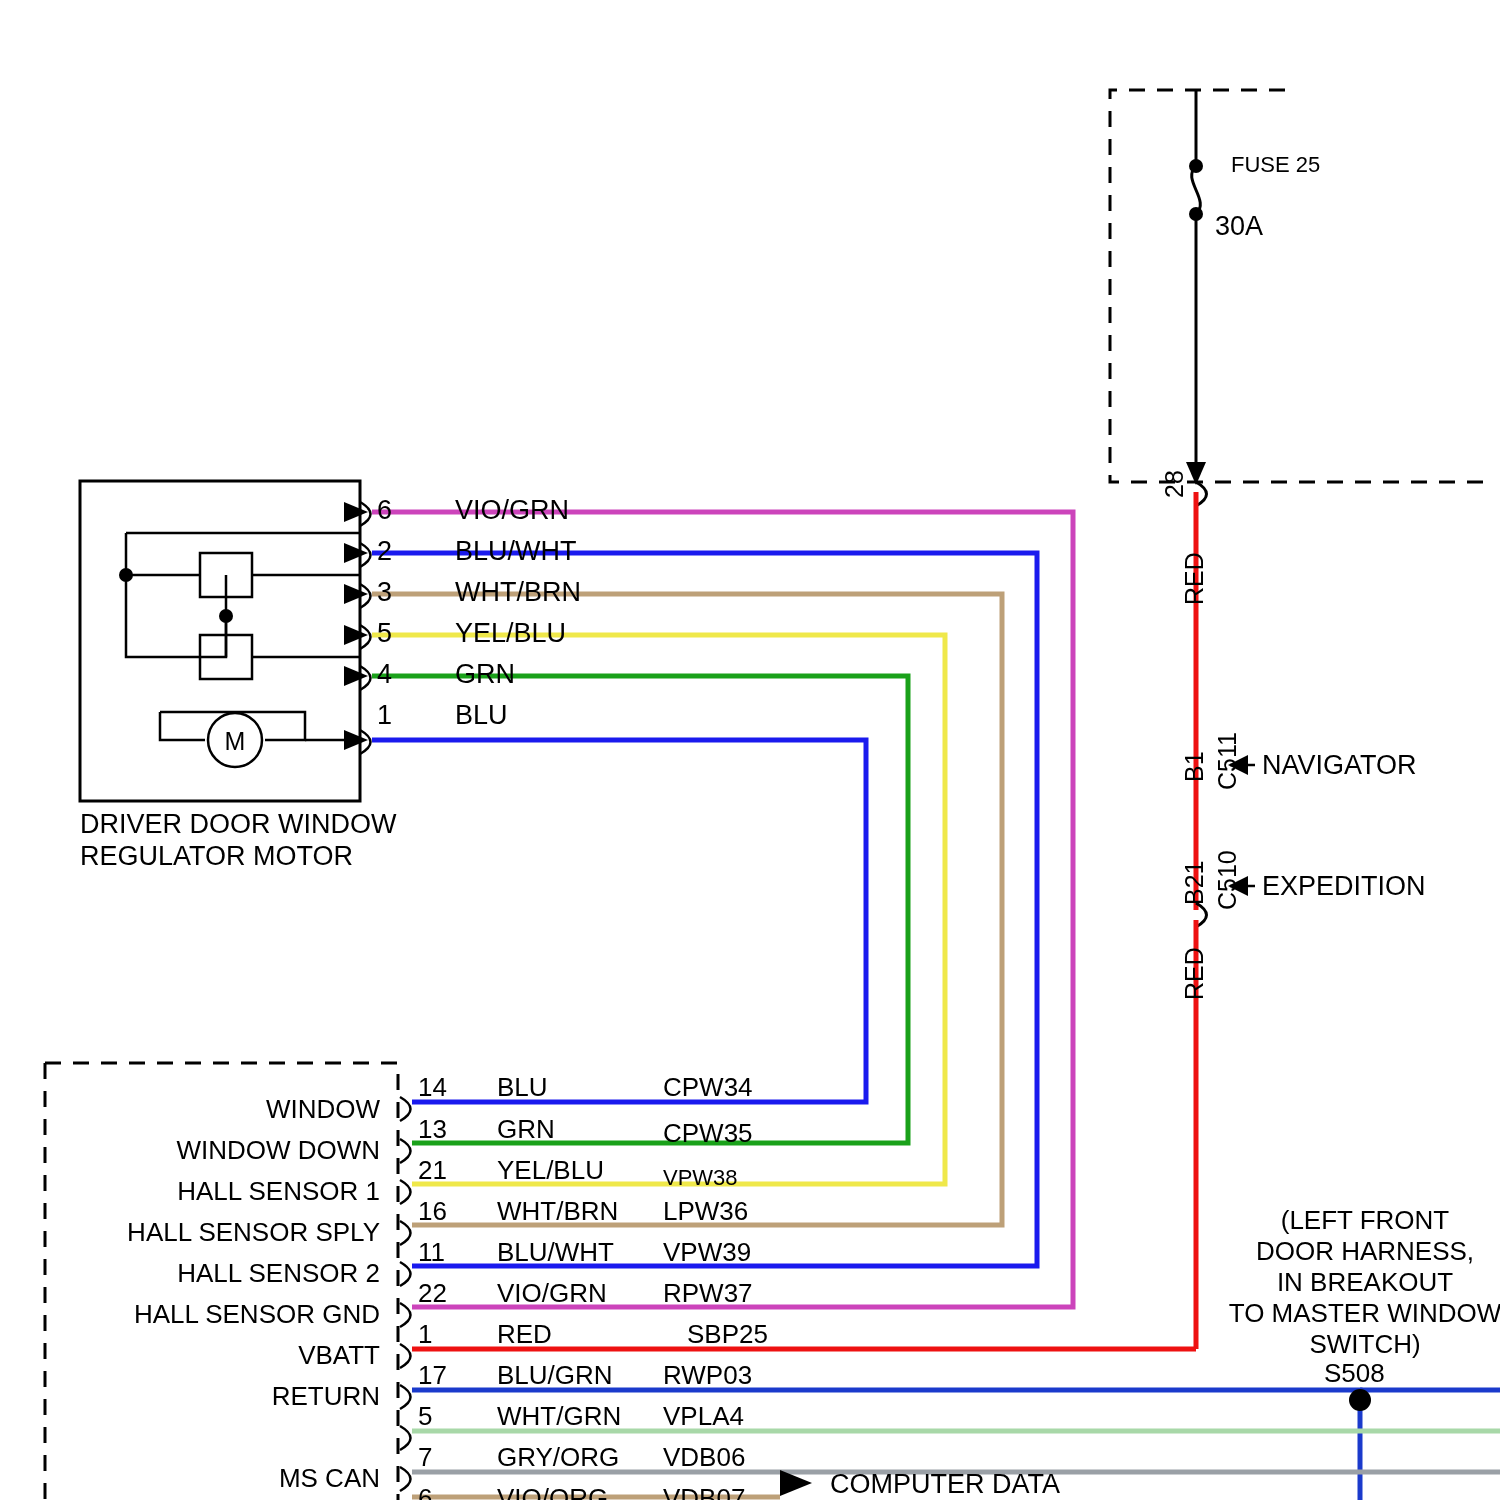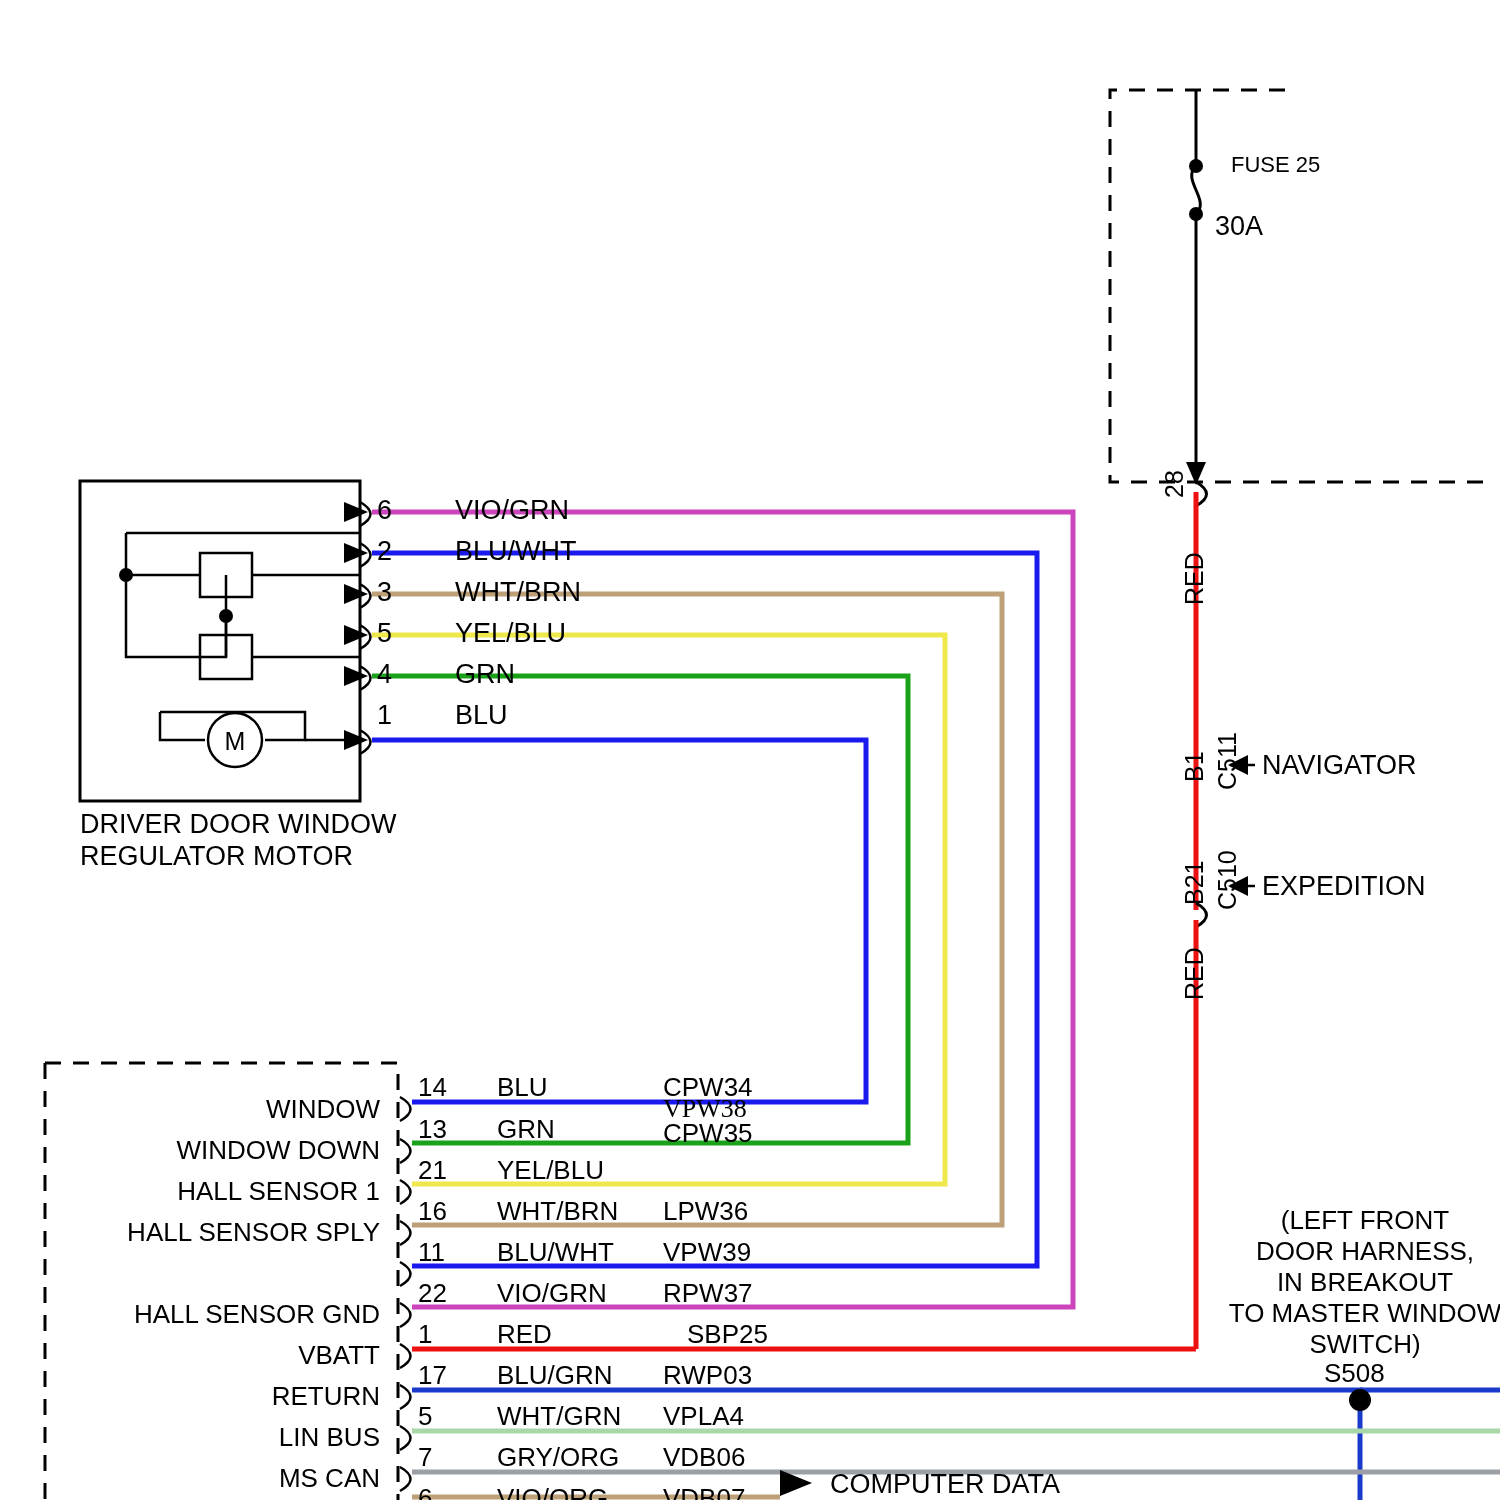--- a/index.html
+++ b/index.html
@@ -189,24 +189,24 @@
   <div style="position:absolute;left:455px;top:618px;font-size:27px;">YEL/BLU</div>
   <div style="position:absolute;left:377px;top:659px;font-size:27px;">4</div>
   <div style="position:absolute;left:455px;top:659px;font-size:27px;">GRN</div>
   <div style="position:absolute;left:377px;top:700px;font-size:27px;">1</div>
   <div style="position:absolute;left:455px;top:700px;font-size:27px;">BLU</div>
 
   <div style="position:absolute;left:60px;top:1094px;width:320px;text-align:right;font-size:26px;">WINDOW</div>
   <div style="position:absolute;left:60px;top:1135px;width:320px;text-align:right;font-size:26px;">WINDOW DOWN</div>
   <div style="position:absolute;left:60px;top:1176px;width:320px;text-align:right;font-size:26px;">HALL SENSOR 1</div>
   <div style="position:absolute;left:40px;top:1217px;width:340px;text-align:right;font-size:26px;">HALL SENSOR SPLY</div>
+  <div style="position:absolute;left:60px;top:1258px;width:320px;text-align:right;font-size:26px;">HALL SENSOR 2</div>
   <div style="position:absolute;left:40px;top:1299px;width:340px;text-align:right;font-size:26px;">HALL SENSOR GND</div>
   <div style="position:absolute;left:60px;top:1340px;width:320px;text-align:right;font-size:26px;">VBATT</div>
   <div style="position:absolute;left:60px;top:1381px;width:320px;text-align:right;font-size:26px;">RETURN</div>
-  <div style="position:absolute;left:60px;top:1422px;width:320px;text-align:right;font-size:26px;">LIN BUS</div>
   <div style="position:absolute;left:60px;top:1463px;width:320px;text-align:right;font-size:26px;">MS CAN</div>
 
   <div style="position:absolute;left:418px;top:1072px;font-size:26px;">14</div>
   <div style="position:absolute;left:418px;top:1114px;font-size:26px;">13</div>
   <div style="position:absolute;left:418px;top:1155px;font-size:26px;">21</div>
   <div style="position:absolute;left:418px;top:1196px;font-size:26px;">16</div>
   <div style="position:absolute;left:418px;top:1237px;font-size:26px;">11</div>
   <div style="position:absolute;left:418px;top:1278px;font-size:26px;">22</div>
   <div style="position:absolute;left:418px;top:1319px;font-size:26px;">1</div>
   <div style="position:absolute;left:418px;top:1360px;font-size:26px;">17</div>
@@ -221,21 +221,21 @@
   <div style="position:absolute;left:497px;top:1237px;font-size:26px;">BLU/WHT</div>
   <div style="position:absolute;left:497px;top:1278px;font-size:26px;">VIO/GRN</div>
   <div style="position:absolute;left:497px;top:1319px;font-size:26px;">RED</div>
   <div style="position:absolute;left:497px;top:1360px;font-size:26px;">BLU/GRN</div>
   <div style="position:absolute;left:497px;top:1401px;font-size:26px;">WHT/GRN</div>
   <div style="position:absolute;left:497px;top:1442px;font-size:26px;">GRY/ORG</div>
   <div style="position:absolute;left:497px;top:1483px;font-size:26px;">VIO/ORG</div>
 
   <div style="position:absolute;left:663px;top:1072px;font-size:26px;">CPW34</div>
   <div style="position:absolute;left:663px;top:1118px;font-size:26px;">CPW35</div>
-  <div style="position:absolute;left:663px;top:1094px;font-size:26px;font-family:Liberation Serif, serif;">VPW38</div>
+  <div style="position:absolute;left:663px;top:1165px;font-size:22px;">VPW38</div>
   <div style="position:absolute;left:663px;top:1196px;font-size:26px;">LPW36</div>
   <div style="position:absolute;left:663px;top:1237px;font-size:26px;">VPW39</div>
   <div style="position:absolute;left:663px;top:1278px;font-size:26px;">RPW37</div>
   <div style="position:absolute;left:663px;top:1319px;font-size:26px;margin-left:24px;">SBP25</div>
   <div style="position:absolute;left:663px;top:1360px;font-size:26px;">RWP03</div>
   <div style="position:absolute;left:663px;top:1401px;font-size:26px;">VPLA4</div>
   <div style="position:absolute;left:663px;top:1442px;font-size:26px;">VDB06</div>
   <div style="position:absolute;left:663px;top:1483px;font-size:26px;">VDB07</div>
 
   <div style="position:absolute;left:1220px;top:1205px;width:290px;text-align:center;font-size:26px;line-height:31px;">

